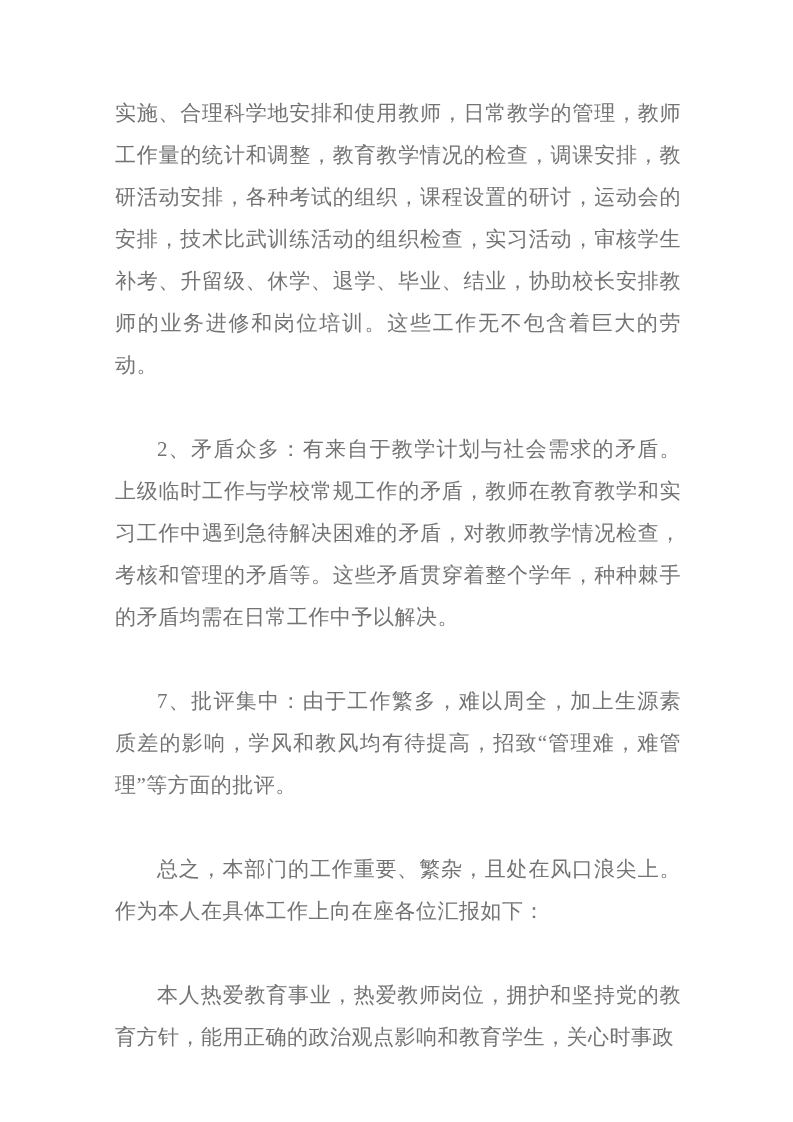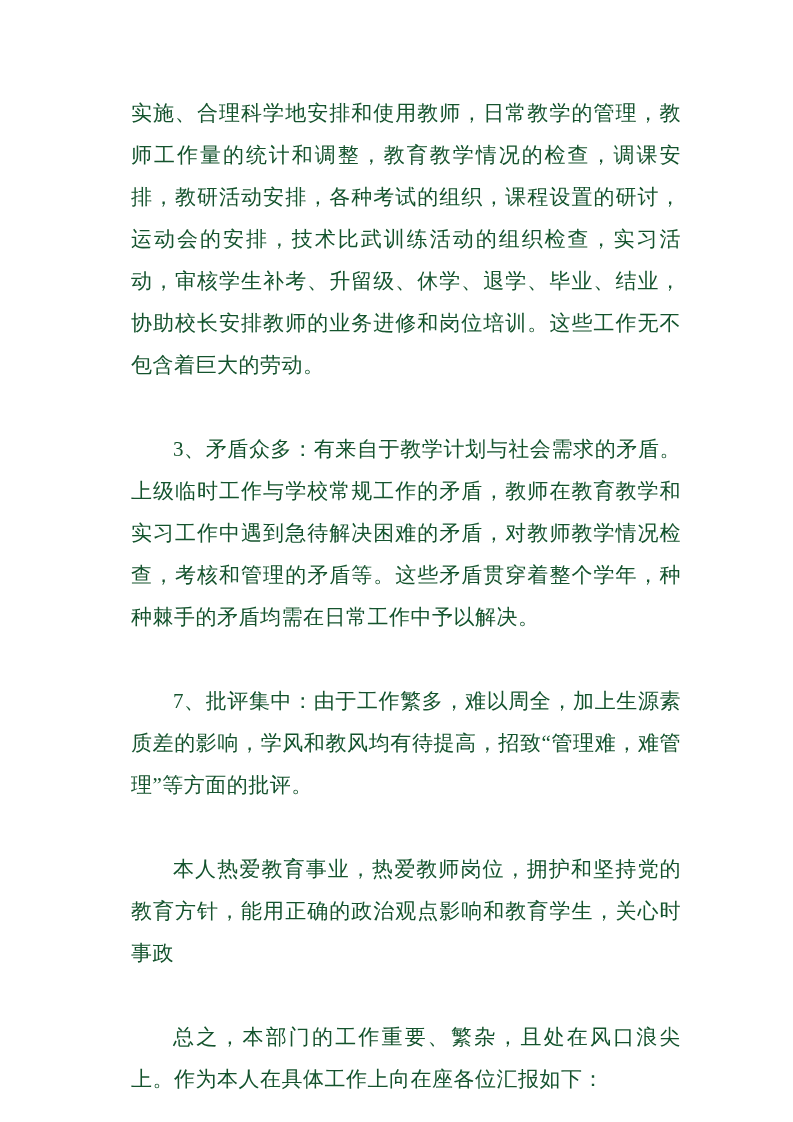--- a/index.html
+++ b/index.html
@@ -18,40 +18,40 @@
     width: 793px;
     height: 1122px;
     background: #ffffff;
     padding: 92px 112px 0 115px;
     overflow: hidden;
   }
   .doc-body {
     width: 566px;
   }
   .doc-body p {
-    margin: 0 0 42px 16px;
+    margin: 0 0 42px 0;
     font-size: 21px;
     line-height: 42px;
-    color: #14532d;
+    color: #737373;
     letter-spacing: 0.5px;
     text-align: justify;
     text-justify: inter-ideograph;
     word-break: break-all;
   }
   .doc-body p.indent {
     text-indent: 2em;
   }
   .doc-body p.no-indent {
     text-indent: 0;
   }
 </style>
 </head>
 <body>
 
 <div class="page">
   <div class="doc-body">
     <p class="no-indent">实施、合理科学地安排和使用教师，日常教学的管理，教师工作量的统计和调整，教育教学情况的检查，调课安排，教研活动安排，各种考试的组织，课程设置的研讨，运动会的安排，技术比武训练活动的组织检查，实习活动，审核学生补考、升留级、休学、退学、毕业、结业，协助校长安排教师的业务进修和岗位培训。这些工作无不包含着巨大的劳动。</p>
-    <p class="indent">3、矛盾众多：有来自于教学计划与社会需求的矛盾。上级临时工作与学校常规工作的矛盾，教师在教育教学和实习工作中遇到急待解决困难的矛盾，对教师教学情况检查，考核和管理的矛盾等。这些矛盾贯穿着整个学年，种种棘手的矛盾均需在日常工作中予以解决。</p>
+    <p class="indent">2、矛盾众多：有来自于教学计划与社会需求的矛盾。上级临时工作与学校常规工作的矛盾，教师在教育教学和实习工作中遇到急待解决困难的矛盾，对教师教学情况检查，考核和管理的矛盾等。这些矛盾贯穿着整个学年，种种棘手的矛盾均需在日常工作中予以解决。</p>
     <p class="indent">7、批评集中：由于工作繁多，难以周全，加上生源素质差的影响，学风和教风均有待提高，招致“管理难，难管理”等方面的批评。</p>
+    <p class="indent">总之，本部门的工作重要、繁杂，且处在风口浪尖上。作为本人在具体工作上向在座各位汇报如下：</p>
     <p class="indent">本人热爱教育事业，热爱教师岗位，拥护和坚持党的教育方针，能用正确的政治观点影响和教育学生，关心时事政</p>
-    <p class="indent">总之，本部门的工作重要、繁杂，且处在风口浪尖上。作为本人在具体工作上向在座各位汇报如下：</p>
   </div>
 </div>
 
 </body></html>

